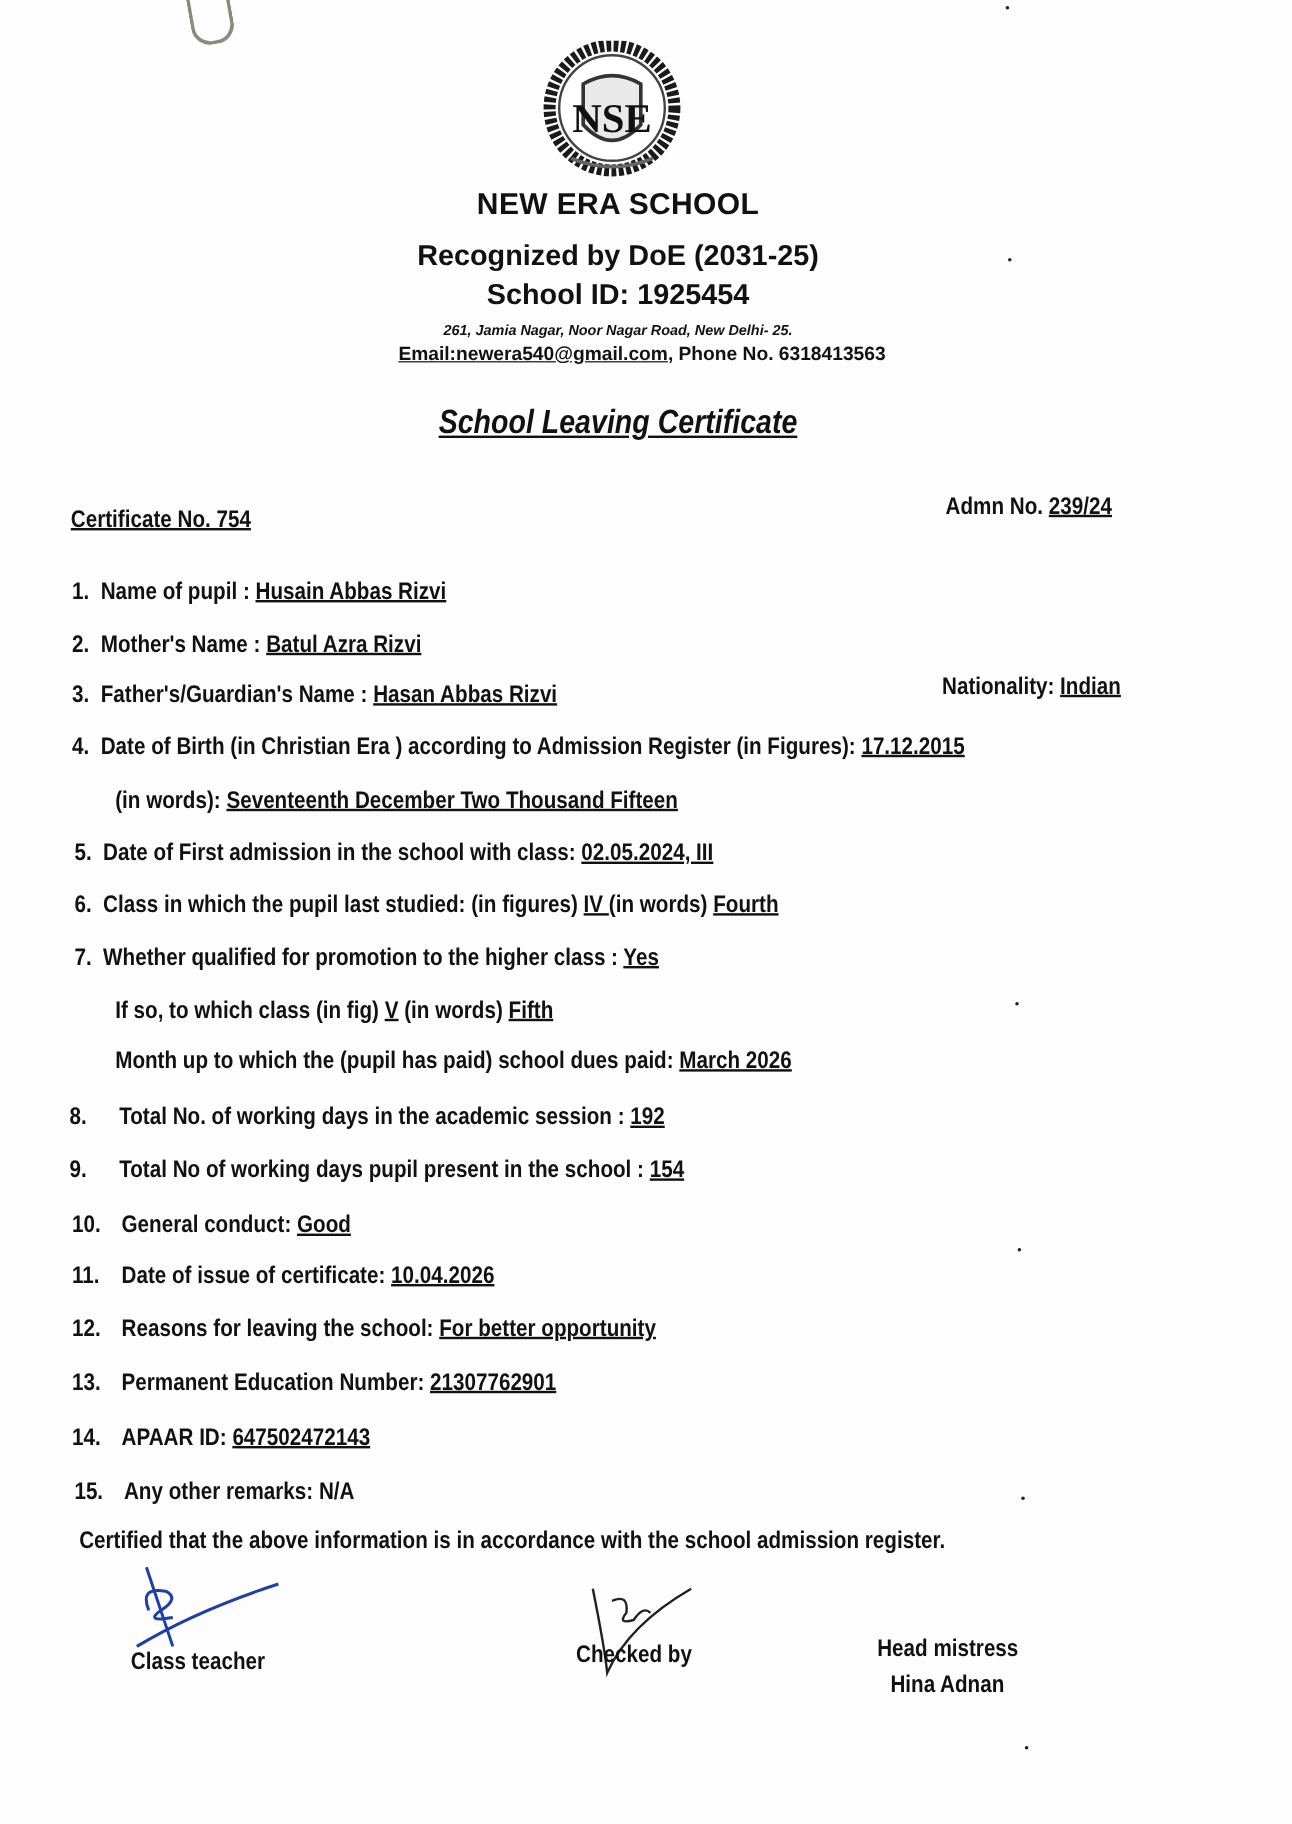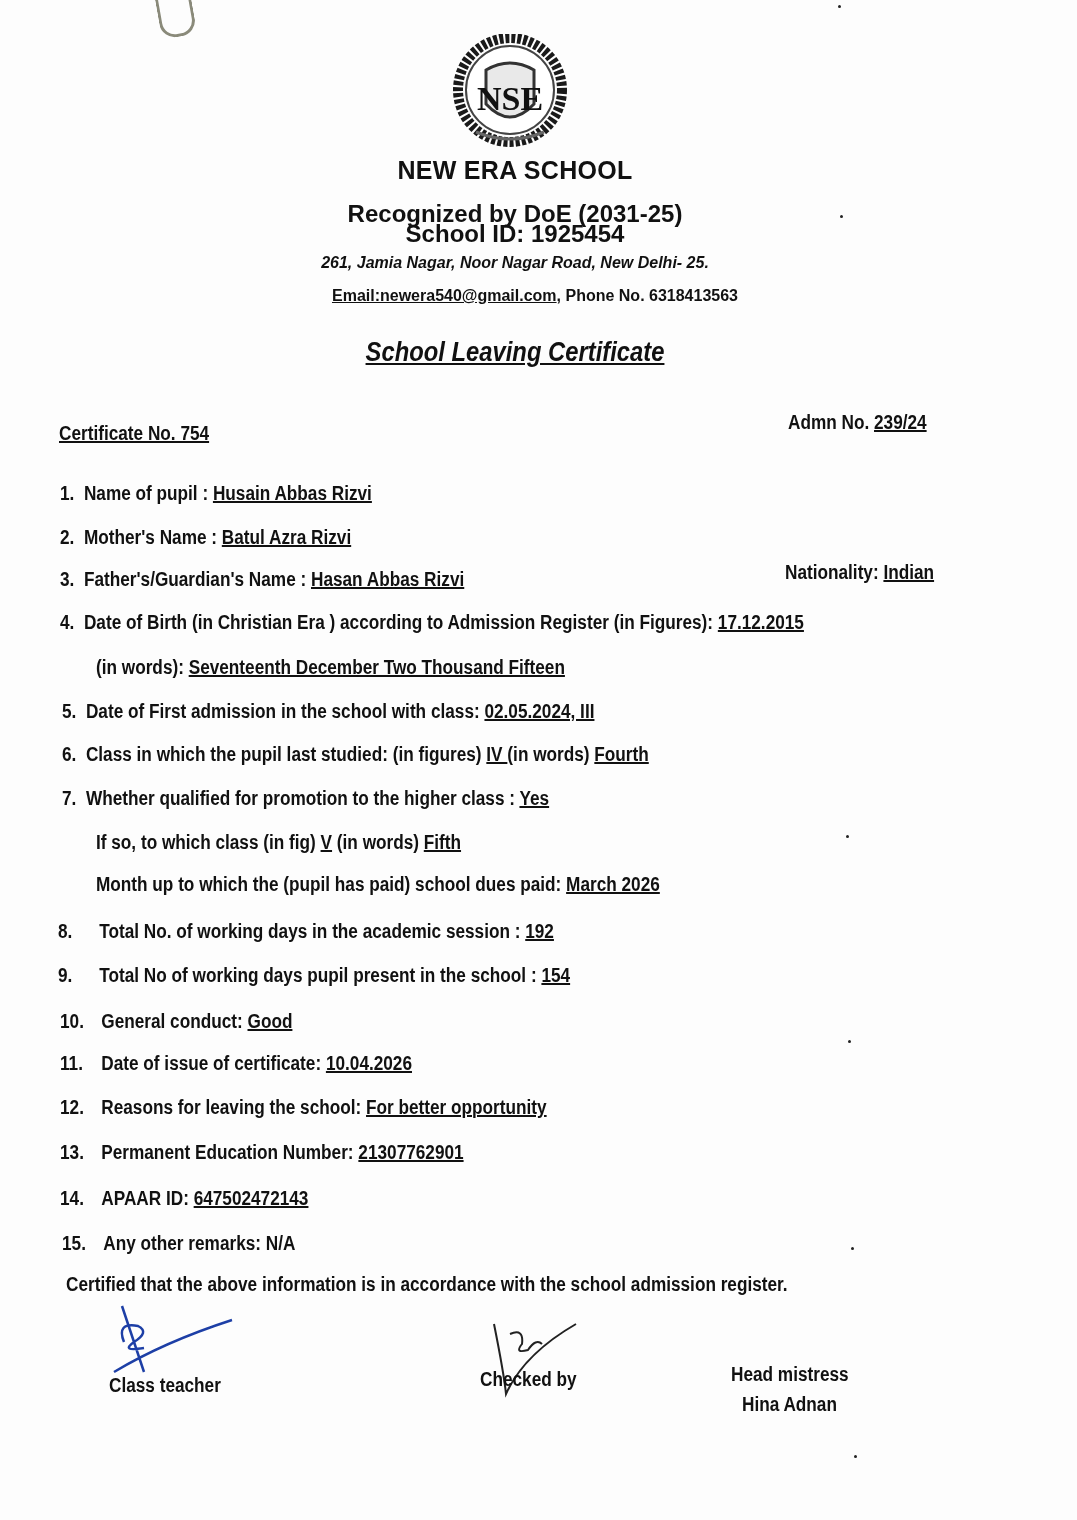--- a/index.html
+++ b/index.html
@@ -6,22 +6,22 @@
     body {
       width: 1077px; height: 1520px; background: #fdfdfd; position: relative; overflow: hidden;
       font-family: "Liberation Sans", sans-serif; color: #111;
     }
     .clip { position: absolute; left: 158px; top: -6px; width: 30px; height: 40px;
       border: 3px solid #8a8a7a; border-top: none; border-radius: 0 0 16px 16px; transform: rotate(-10deg); }
     .logo { position: absolute; left: 446px; top: 34px; width: 128px; height: 116px; }
     .hdr { position: absolute; left: 0; width: 1030px; text-align: center; }
     .school-name { top: 156px; font-size: 25px; font-weight: bold; letter-spacing: 0.3px; }
     .recog { top: 200px; font-size: 24px; font-weight: bold; }
-    .schoolid { top: 220px; font-size: 24px; font-weight: bold; }
-    .addr { top: 254px; font-size: 16px; font-weight: bold; font-style: italic; }
+    .schoolid { top: 232px; font-size: 24px; font-weight: bold; }
+    .addr { top: 268px; font-size: 12px; font-weight: bold; font-style: italic; }
     .contact { top: 287px; font-size: 16px; font-weight: bold; }
     .contact .email { text-decoration: underline; margin-left: 40px; }
     .doc-title { top: 336px; font-size: 28px; font-weight: bold; font-style: italic; text-decoration: underline; transform: scaleX(0.85); }
     .cond { font-family: "Liberation Sans Narrow", "Liberation Sans", sans-serif; font-weight: bold; font-size: 20px; position: absolute; white-space: nowrap; transform-origin: left center; transform: scaleX(0.86); }
     u, .u { text-decoration: underline; text-decoration-thickness: 2px; }
     .speck { position: absolute; width: 3px; height: 3px; background: #222; border-radius: 50%; }
   </style>
 </head>
 <body>
 

